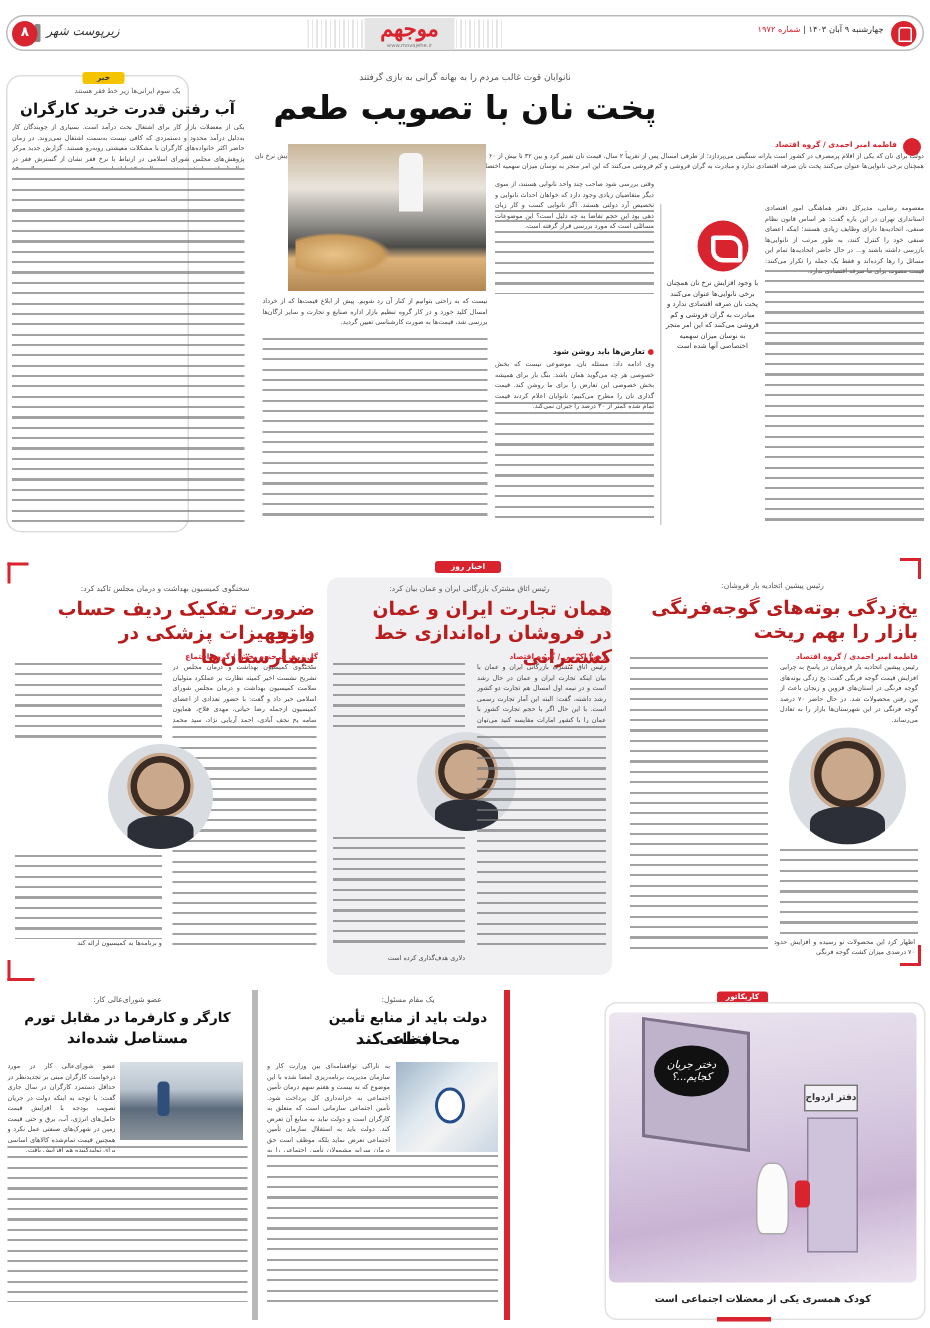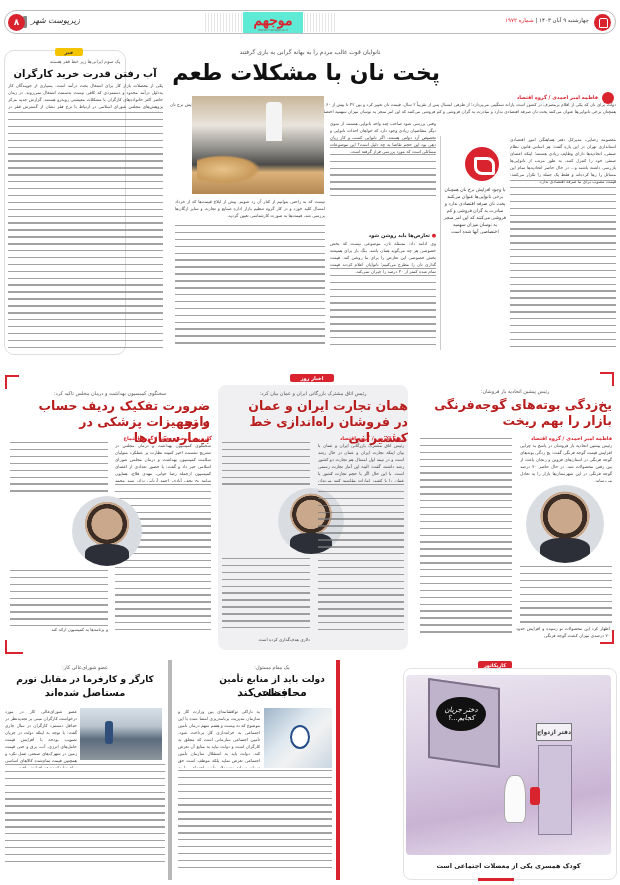--- a/index.html
+++ b/index.html
@@ -7,21 +7,21 @@
   body { font-family: "DejaVu Sans", sans-serif; color: #222; position: relative; direction: rtl; }
   .abs { position: absolute; }
 
   
   .header { left: 4px; top: 10px; width: 612px; height: 24px; border: 1px solid #bbb; border-radius: 12px; background: #fff; }
   .hdr-logo-circle { right: 4px; top: 3px; width: 17px; height: 17px; border-radius: 50%; background: #d9232e; }
   .hdr-logo-circle::after { content: ""; position: absolute; left: 5px; top: 4px; width: 7px; height: 8px; border: 1.5px solid #fff; border-radius: 2px 2px 0 0; }
   .hdr-date { right: 26px; top: 6px; font-size: 5.5px; color: #333; white-space: nowrap; }
   .hdr-date .issue { color: #d9232e; }
   .hdr-brand-bg { left: 200px; top: 2px; width: 130px; height: 19px; background: repeating-linear-gradient(90deg, #e6e6e6 0 1px, #fff 1px 3px); }
-  .hdr-brand { left: 238px; top: 1px; width: 60px; height: 21px; background: #5eead4; text-align: center; }
+  .hdr-brand { left: 238px; top: 1px; width: 60px; height: 21px; background: #e5e5e5; text-align: center; }
   .hdr-brand .name { font-family: "DejaVu Serif", serif; font-size: 14px; font-weight: bold; color: #d9232e; line-height: 16px; }
   .hdr-brand .url { font-size: 3.5px; color: #777; direction: ltr; }
   .hdr-section { left: 26px; top: 5px; font-family: "DejaVu Serif", serif; font-style: italic; font-size: 8px; color: #333; white-space: nowrap; }
   .hdr-bottle { left: 18px; top: 5px; width: 4px; height: 12px; background: #888; border-radius: 1px; }
   .hdr-page { left: 3px; top: 3px; width: 17px; height: 17px; border-radius: 50%; background: #d9232e; color: #fff; font-size: 9px; font-weight: bold; text-align: center; line-height: 17px; }
 
   
   .body-text { font-size: 4.3px; line-height: 7px; color: #444; text-align: justify; }
   .lines { background: repeating-linear-gradient(180deg, #7a7a7a 0 1.4px, transparent 1.4px 6.9px); opacity: .7; }
   .kicker { font-size: 5px; color: #555; text-align: center; white-space: nowrap; }
@@ -86,21 +86,21 @@
   <div class="abs hdr-brand">
     <div class="name">موجهم</div>
     <div class="url">www.movajehe.ir</div>
   </div>
   <div class="abs hdr-section">زیرپوست شهر</div>
   <div class="abs hdr-bottle"></div>
   <div class="abs hdr-page">۸</div>
 </div>
 
 <div class="abs kicker" style="left:180px; top:48px; width:260px; font-size:6px;">نانوایان قوت غالب مردم را به بهانه گرانی  به بازی گرفتند</div>
-<div class="abs title-xl" style="left:180px; top:60px; width:260px;">پخت نان با مشکلات طعم</div>
+<div class="abs title-xl" style="left:180px; top:60px; width:260px;">پخت نان با تصویب طعم</div>
 
 <div class="abs small-logo" style="left:602px; top:92px;"></div>
 <div class="abs byline" style="left:470px; top:94px; width:128px; text-align:right;">فاطمه امیر احمدی / گروه اقتصاد</div>
 <div class="abs body-text" style="left:170px; top:101px; width:446px; height:30px; overflow:hidden;">دولت برای نان که یکی از اقلام پرمصرف در کشور است یارانه سنگینی می‌پردازد؛ از طرفی امسال پس از تقریباً ۲ سال، قیمت نان تغییر کرد و بین ۳۲ تا بیش از ۶۰ درصد در برخی انواع نان‌های سنتی شاهد افزایش قیمت بودیم؛ با وجود افزایش نرخ نان همچنان برخی نانوایی‌ها عنوان می‌کنند پخت نان صرفه اقتصادی ندارد و مبادرت به گران فروشی و کم فروشی می‌کنند که این امر منجر به نوسان میزان سهمیه اختصاصی آنها شده است.</div>
 
 <div class="abs body-text" style="left:510px; top:136px; width:106px; height:212px; overflow:hidden;">معصومه رضایی، مدیرکل دفتر هماهنگی امور اقتصادی استانداری تهران در این باره گفت: هر اساس قانون نظام صنفی، اتحادیه‌ها دارای وظایف زیادی هستند؛ اینکه اعضای صنفی خود را کنترل کنند، به طور مرتب از نانوایی‌ها بازرسی داشته باشند و... در حال حاضر اتحادیه‌ها تمام این مسائل را رها کرده‌اند و فقط یک جمله را تکرار می‌کنند: قیمت مصوب برای ما صرفه اقتصادی ندارد.</div>
 <div class="abs lines" style="left:510px; top:180px; width:106px; height:168px;"></div>
 
 <div class="abs quote-logo" style="left:465px; top:147px;"></div>
 <div class="abs body-text" style="left:444px; top:186px; width:62px; height:70px; text-align:center; color:#333; font-size:4.6px;">با وجود افزایش نرخ نان همچنان برخی نانوایی‌ها عنوان می‌کنند پخت نان صرفه اقتصادی ندارد و مبادرت به گران فروشی و کم فروشی می‌کنند که این امر منجر به نوسان میزان سهمیه اختصاصی آنها شده است</div>

